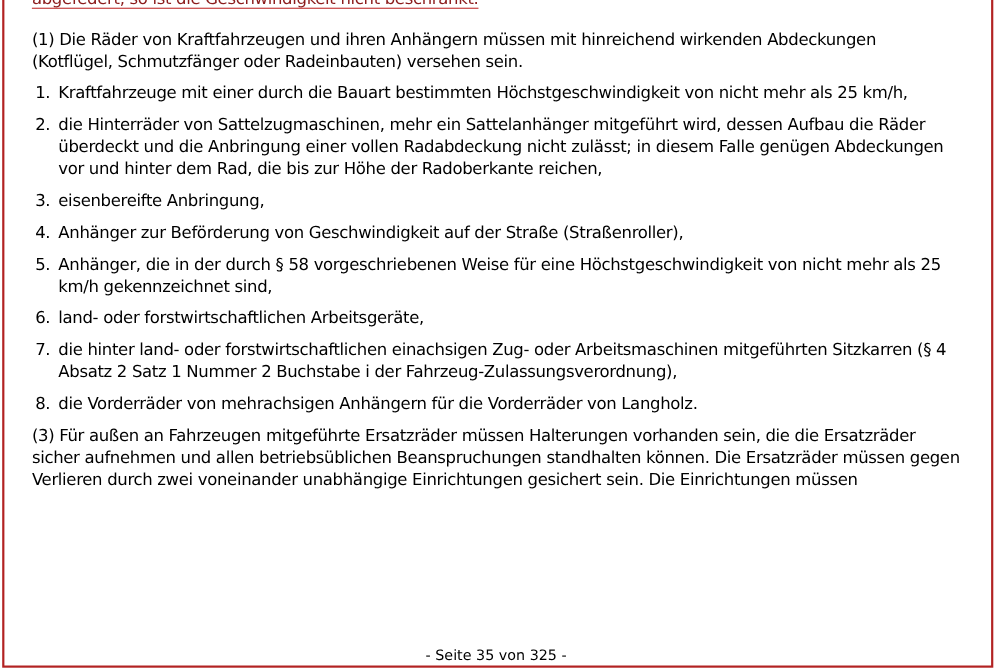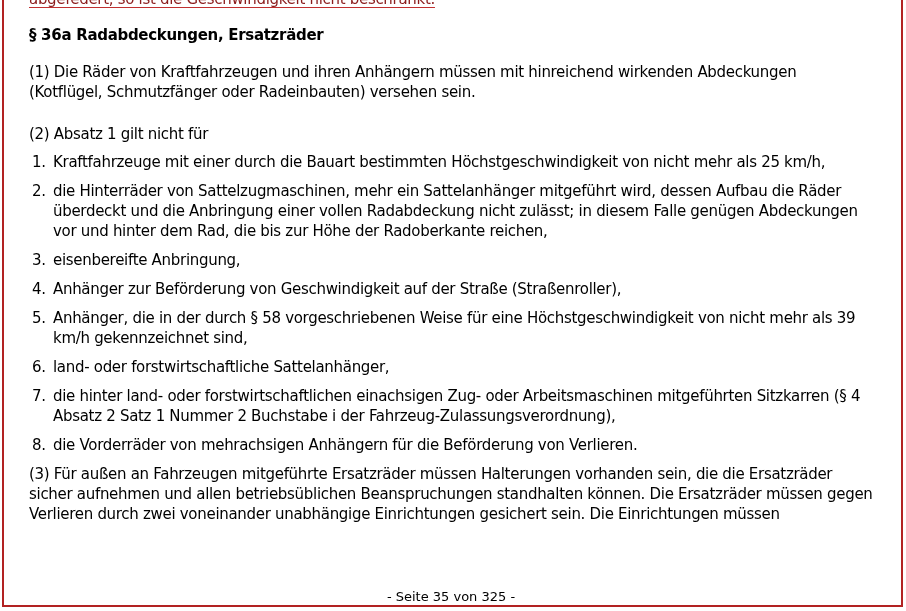--- a/index.html
+++ b/index.html
@@ -62,58 +62,56 @@
 </style>
 </head>
 <body>
 
 <div class="frame"></div>
 
 <div class="content">
 
   <div class="amended-line">abgefedert, so ist die Geschwindigkeit nicht beschränkt.</div>
 
-  <div class="heading">§ 36a Radabdeckungen, Ersatzräder</div>
 
   <p class="para1">(1) Die Räder von Kraftfahrzeugen und ihren Anhängern müssen mit hinreichend wirkenden Abdeckungen (Kotflügel, Schmutzfänger oder Radeinbauten) versehen sein.</p>
 
-  <p class="para2">(2) Absatz 1 gilt nicht für</p>
 
   <div class="num-list">
     <div class="row">
       <span class="num">1.</span>
       <span class="txt">Kraftfahrzeuge mit einer durch die Bauart bestimmten Höchstgeschwindigkeit von nicht mehr als 25 km/h,</span>
     </div>
     <div class="row">
       <span class="num">2.</span>
       <span class="txt">die Hinterräder von Sattelzugmaschinen, mehr ein Sattelanhänger mitgeführt wird, dessen Aufbau die Räder überdeckt und die Anbringung einer vollen Radabdeckung nicht zulässt; in diesem Falle genügen Abdeckungen vor und hinter dem Rad, die bis zur Höhe der Radoberkante reichen,</span>
     </div>
     <div class="row">
       <span class="num">3.</span>
       <span class="txt">eisenbereifte Anbringung,</span>
     </div>
     <div class="row">
       <span class="num">4.</span>
       <span class="txt">Anhänger zur Beförderung von Geschwindigkeit auf der Straße (Straßenroller),</span>
     </div>
     <div class="row">
       <span class="num">5.</span>
-      <span class="txt">Anhänger, die in der durch § 58 vorgeschriebenen Weise für eine Höchstgeschwindigkeit von nicht mehr als 39 km/h gekennzeichnet sind,</span>
+      <span class="txt">Anhänger, die in der durch § 58 vorgeschriebenen Weise für eine Höchstgeschwindigkeit von nicht mehr als 25 km/h gekennzeichnet sind,</span>
     </div>
     <div class="row">
       <span class="num">6.</span>
-      <span class="txt">land- oder forstwirtschaftliche Sattelanhänger,</span>
+      <span class="txt">land- oder forstwirtschaftlichen Arbeitsgeräte,</span>
     </div>
     <div class="row">
       <span class="num">7.</span>
       <span class="txt">die hinter land- oder forstwirtschaftlichen einachsigen Zug- oder Arbeitsmaschinen mitgeführten Sitzkarren (§ 4 Absatz 2 Satz 1 Nummer 2 Buchstabe i der Fahrzeug-Zulassungsverordnung),</span>
     </div>
     <div class="row">
       <span class="num">8.</span>
-      <span class="txt">die Vorderräder von mehrachsigen Anhängern für die Beförderung von Verlieren.</span>
+      <span class="txt">die Vorderräder von mehrachsigen Anhängern für die Vorderräder von Langholz.</span>
     </div>
   </div>
 
   <p class="para3">(3) Für außen an Fahrzeugen mitgeführte Ersatzräder müssen Halterungen vorhanden sein, die die Ersatzräder sicher aufnehmen und allen betriebsüblichen Beanspruchungen standhalten können. Die Ersatzräder müssen gegen Verlieren durch zwei voneinander unabhängige Einrichtungen gesichert sein. Die Einrichtungen müssen</p>
 
 </div>
 
 <div class="footer">- Seite 35 von 325 -</div>
 
 </body></html>

